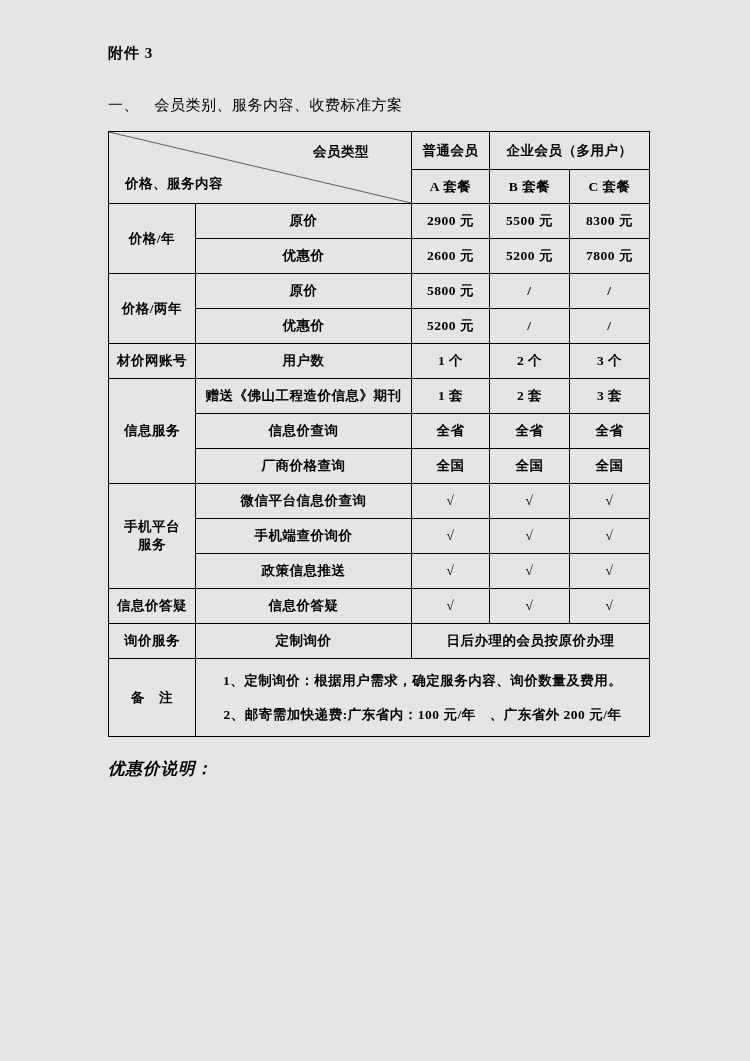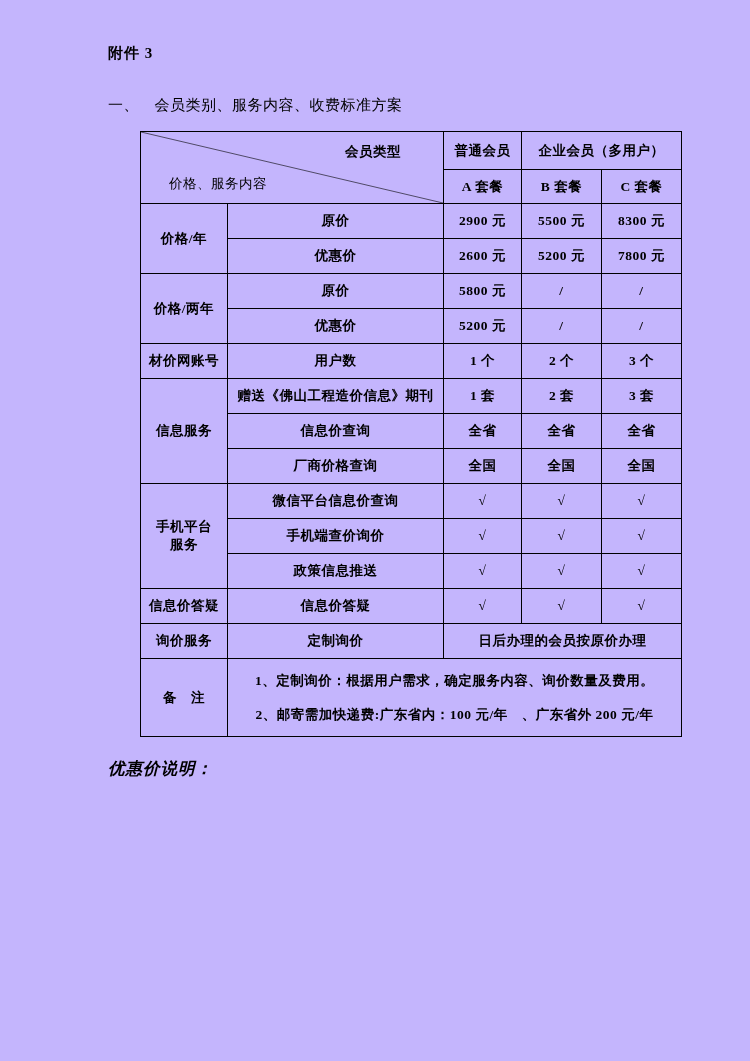--- a/index.html
+++ b/index.html
@@ -2,21 +2,21 @@
 <html><head>
 <meta charset="utf-8">
 <style>
   * { margin: 0; padding: 0; box-sizing: border-box; }
   html, body { background: #888; }
   .page {
     position: relative;
     width: 750px;
     height: 1061px;
     margin: 0 auto;
-    background: #c4b5fd;
+    background: #e5e5e5;
     font-family: "Liberation Serif", "DejaVu Serif", serif;
     color: #000000;
     overflow: hidden;
     padding-left: 44px;
   }
   .content {
     position: absolute;
     left: 108px;
     top: 0;
     width: 541px;
@@ -41,21 +41,20 @@
     font-weight: 400;
     letter-spacing: 0.5px;
   }
   table.pricing {
     margin-top: 16px;
     border-collapse: collapse;
     table-layout: fixed;
     width: 541px;
     font-size: 13.5px;
     font-weight: 600;
-    margin-left: 32px;
   }
   table.pricing td {
     border: 1px solid #000;
     text-align: center;
     vertical-align: middle;
     padding: 2px 3px;
     letter-spacing: 0.5px;
   }
   tr.h1 td { height: 38px; }
   tr.h2 td { height: 34px; }
@@ -73,22 +72,22 @@
   }
   .corner-top {
     position: absolute;
     top: 11px;
     right: 42px;
     font-weight: 600;
   }
   .corner-bottom {
     position: absolute;
     bottom: 10px;
-    left: 28px;
-    font-weight: 400;
+    left: 16px;
+    font-weight: 700;
     text-align: right;
   }
   td.cat { white-space: pre-line; }
   td.notes-cell {
     text-align: left;
     padding-left: 13px;
     padding-right: 8px;
   }
   td.notes-cell .note-line { line-height: 2.45; }
   .discount-heading {

